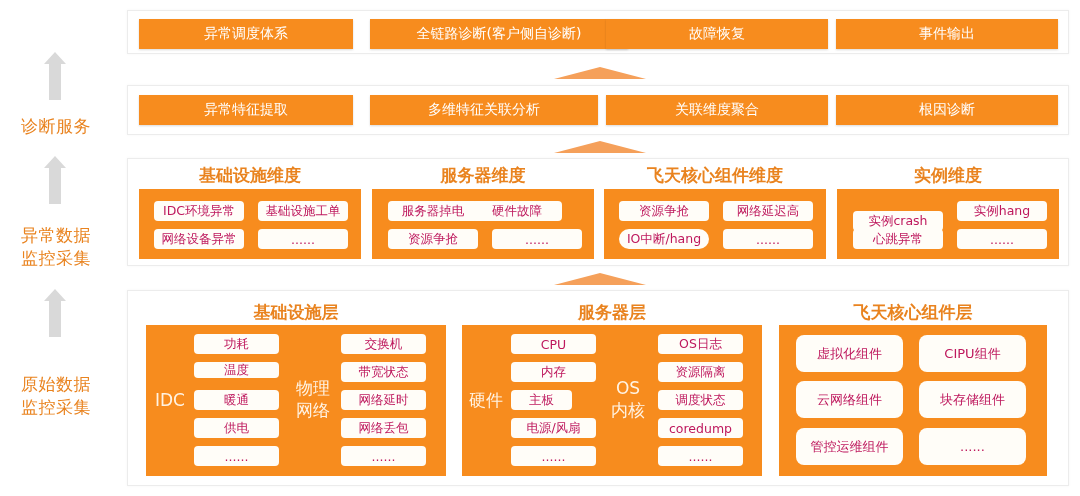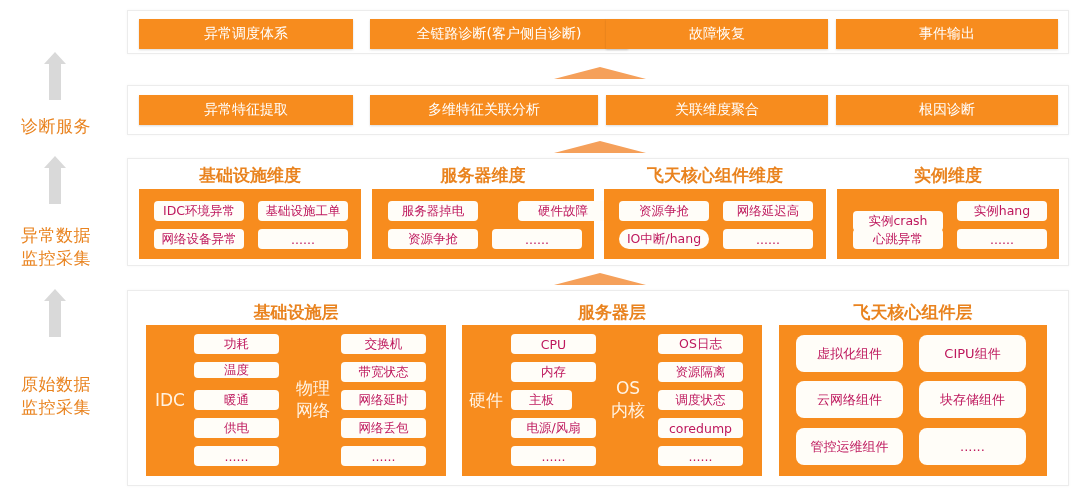--- a/index.html
+++ b/index.html
@@ -81,21 +81,21 @@
 <div class="sec-title" style="left:139px; top:164px; width:222px;">基础设施维度</div>
 <div class="oblock" style="left:139px; top:189px; width:222px; height:70px;"></div>
 <div class="chip" style="left:154px; top:201px; width:90px; height:20px;">IDC环境异常</div>
 <div class="chip" style="left:258px; top:201px; width:90px; height:20px;">基础设施工单</div>
 <div class="chip" style="left:154px; top:229px; width:90px; height:20px;">网络设备异常</div>
 <div class="chip" style="left:258px; top:229px; width:90px; height:20px;">......</div>
 
 <div class="sec-title" style="left:372px; top:164px; width:222px;">服务器维度</div>
 <div class="oblock" style="left:372px; top:189px; width:222px; height:70px;"></div>
 <div class="chip" style="left:388px; top:201px; width:90px; height:20px;">服务器掉电</div>
-<div class="chip" style="left:518px; top:201px; width:90px; height:20px;">硬件故障</div>
+<div class="chip" style="left:472px; top:201px; width:90px; height:20px;">硬件故障</div>
 <div class="chip" style="left:388px; top:229px; width:90px; height:20px;">资源争抢</div>
 <div class="chip" style="left:492px; top:229px; width:90px; height:20px;">......</div>
 
 <div class="sec-title" style="left:604px; top:164px; width:222px;">飞天核心组件维度</div>
 <div class="oblock" style="left:604px; top:189px; width:222px; height:70px;"></div>
 <div class="chip" style="left:619px; top:201px; width:90px; height:20px;">资源争抢</div>
 <div class="chip" style="left:723px; top:201px; width:90px; height:20px;">网络延迟高</div>
 <div class="chip" style="left:619px; top:229px; width:90px; height:20px;border-radius:10px;">IO中断/hang</div>
 <div class="chip" style="left:723px; top:229px; width:90px; height:20px;">......</div>
 

